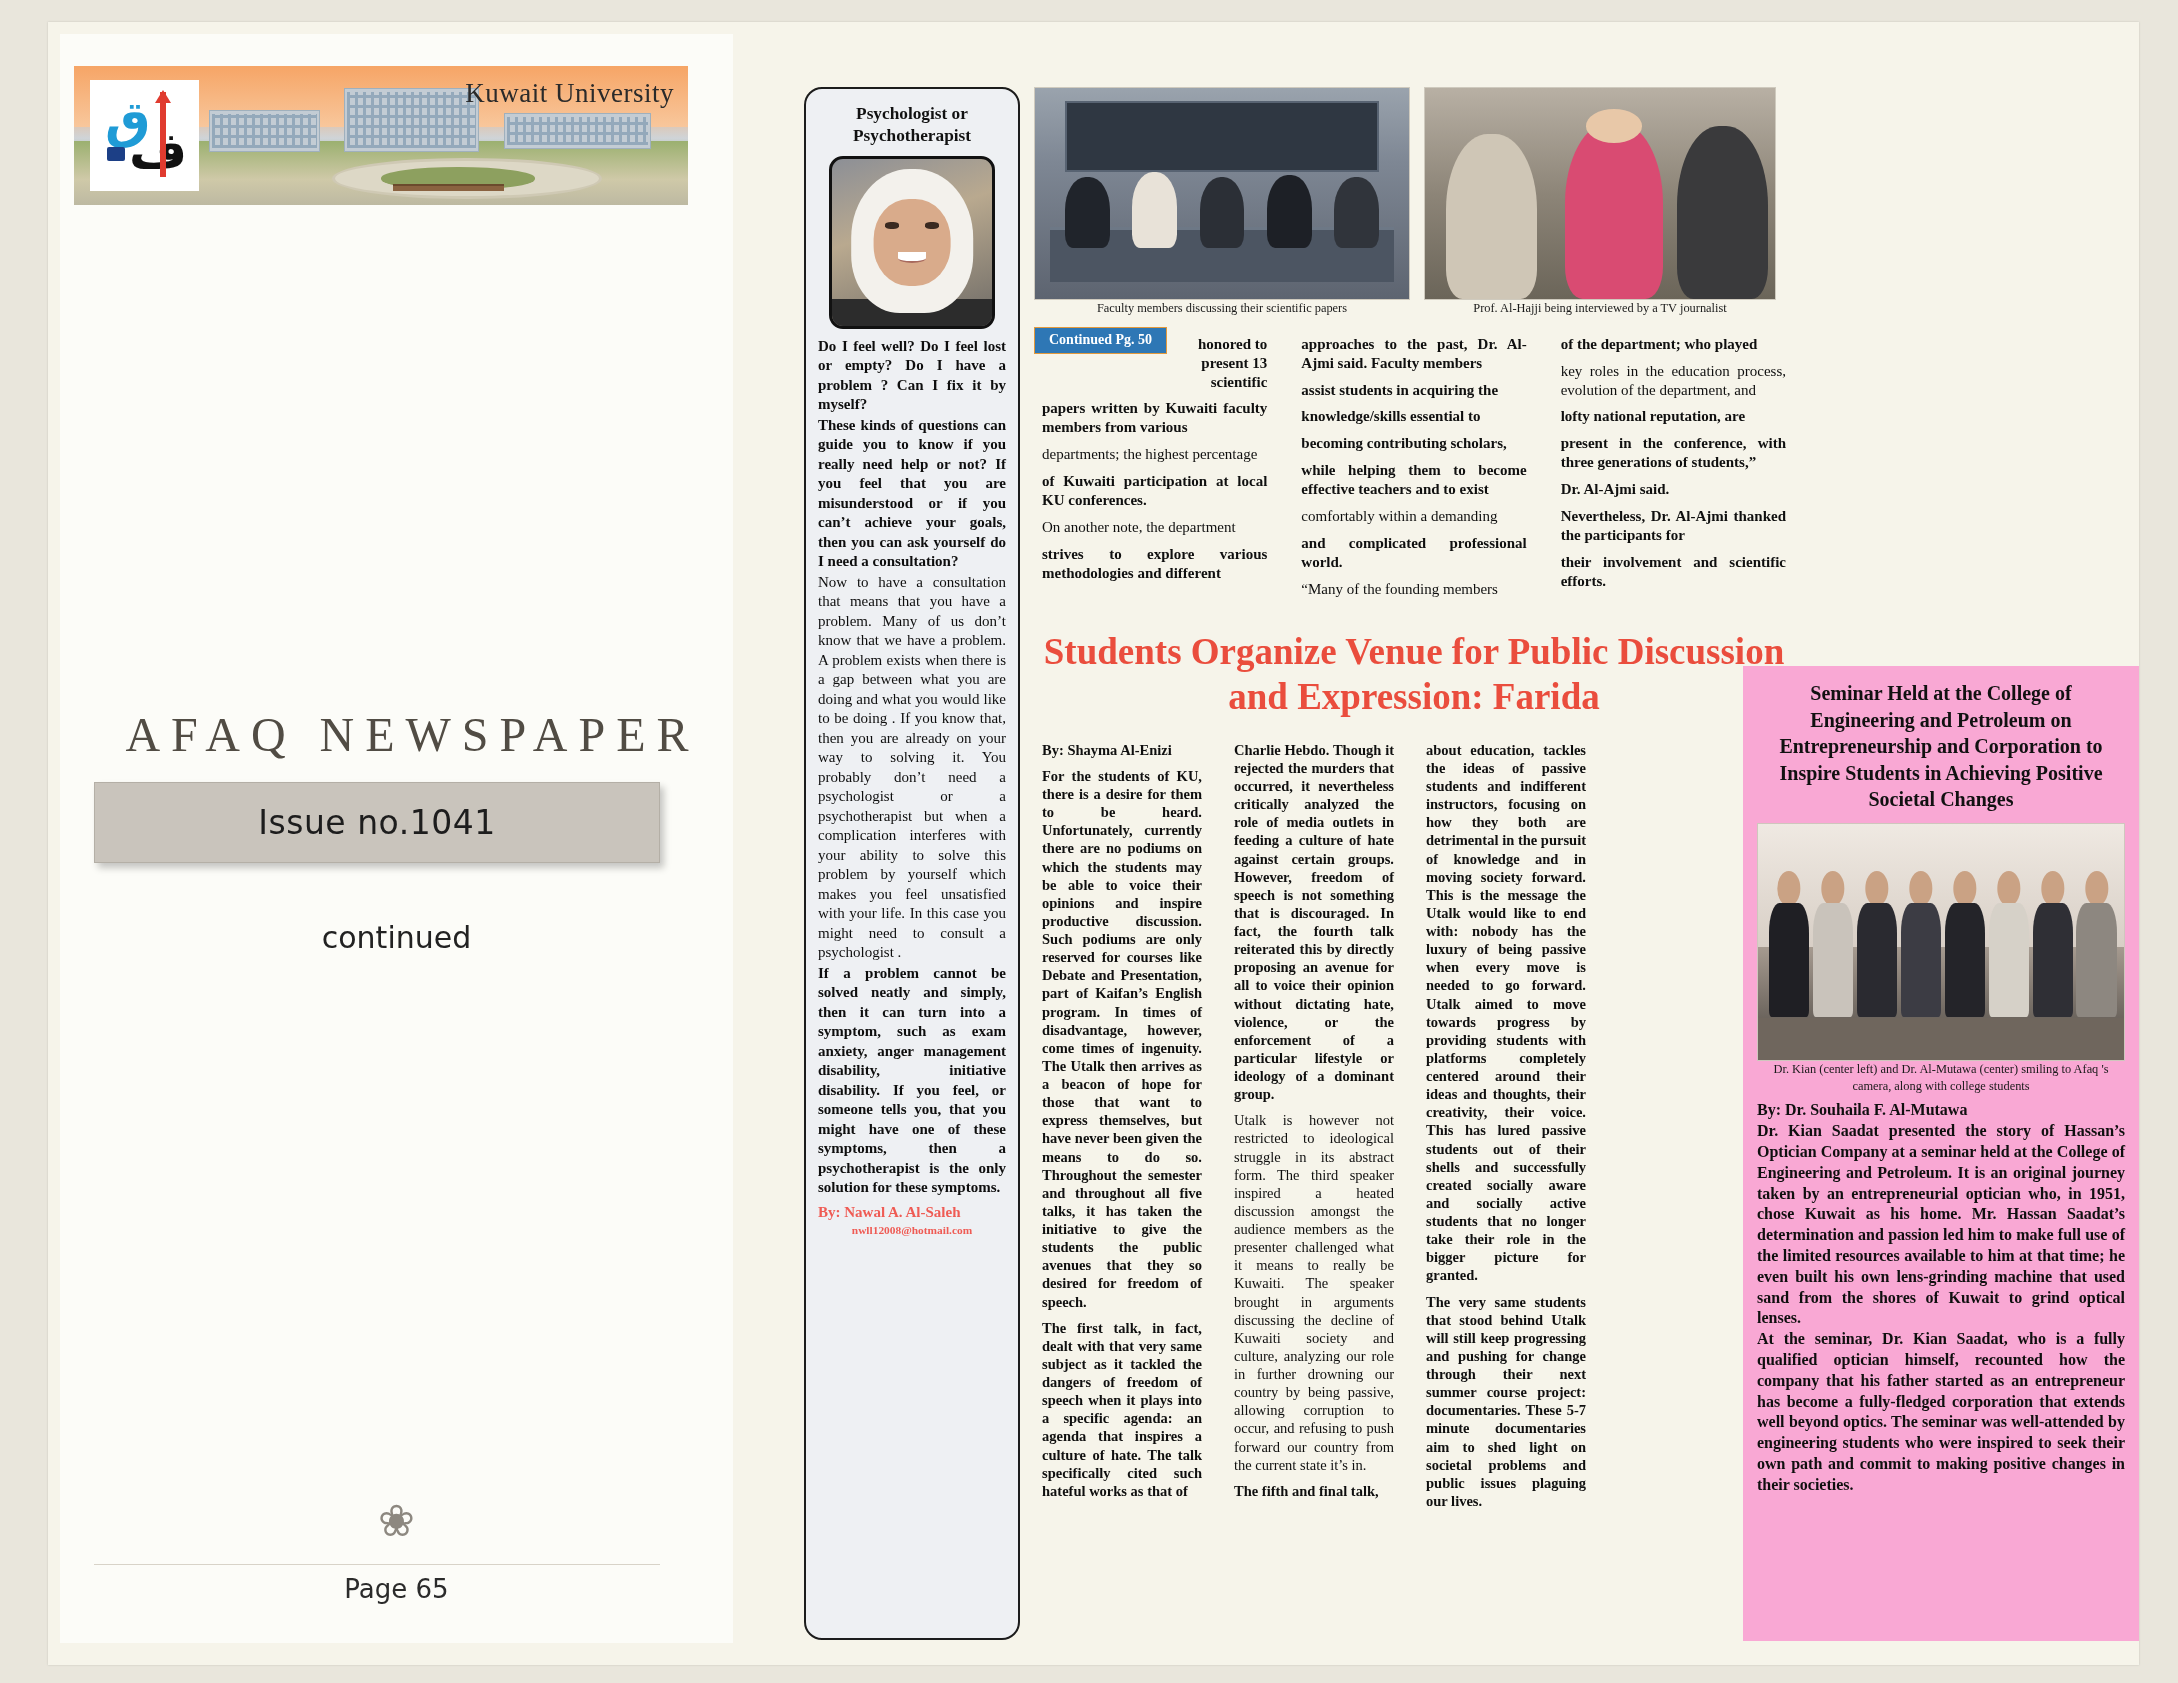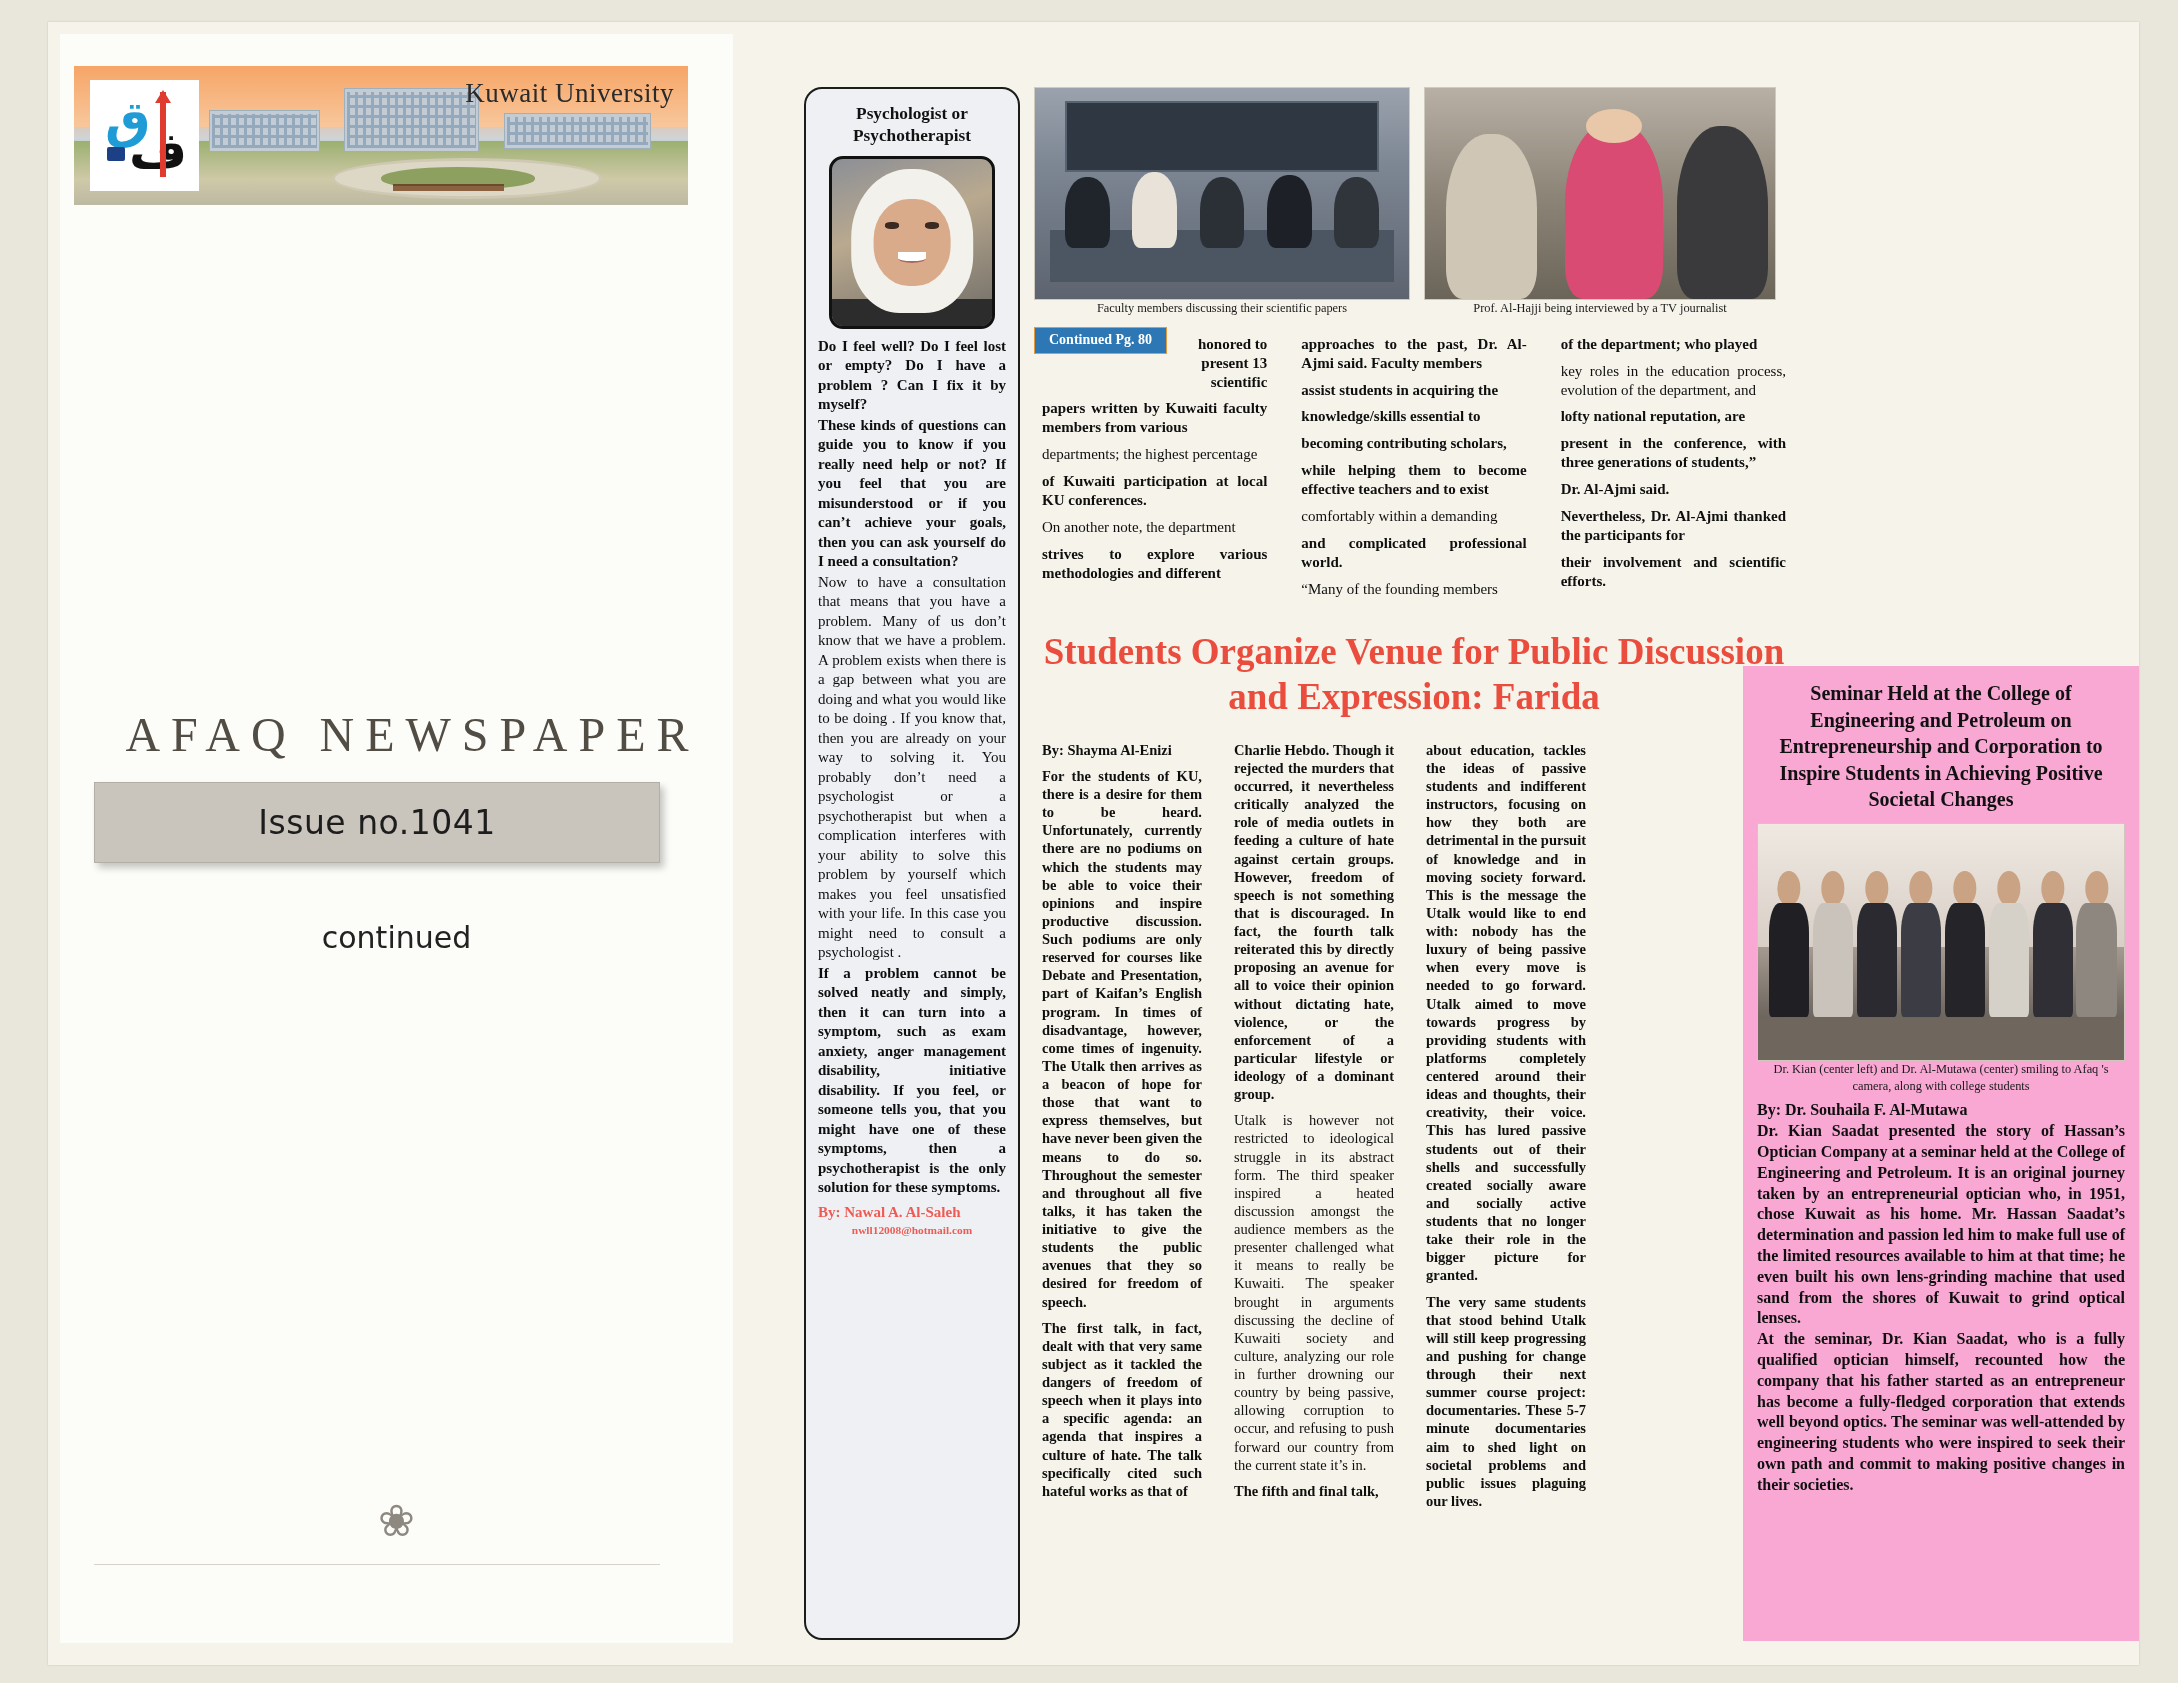--- a/index.html
+++ b/index.html
@@ -309,20 +309,21 @@
     <div class="paper-title">AFAQ NEWSPAPER</div>
 
     <div class="issue-box">
       <span>Issue no.1041</span>
     </div>
 
     <div class="continued-word">continued</div>
 
     <div class="flourish">❀</div>
     <div class="foot-rule"></div>
+    <div class="page-num">Page 65</div>
   </div>
 
   <div class="psych">
     <h3>Psychologist or Psychotherapist</h3>
     <div class="psych-photo">
       <span class="shoulder"></span>
       <span class="hijab"></span>
       <span class="face"></span>
       <span class="eye l"></span>
       <span class="eye r"></span>
@@ -359,21 +360,21 @@
           <span style="position:absolute;left:46%;top:10%;width:16%;height:16%;border-radius:50%;background:#e8c8a8;"></span>
         </div>
         <div class="cap" style="width:352px;">Prof. Al-Hajji being interviewed by a TV journalist</div>
       </div>
     </div>
 
     <div style="display:flex; gap:18px; margin-top:6px;">
 
       <div class="cols3" style="width:760px;">
         <div class="col" style="width:242px;">
-          <span class="jumpbar">Continued Pg. 80</span>
+          <span class="jumpbar">Continued Pg. 50</span>
           <p class="r">honored to present 13 scientific</p>
           <p class="b">papers written by Kuwaiti faculty members from various</p>
           <p>departments; the highest percentage</p>
           <p class="b">of Kuwaiti participation at local KU conferences.</p>
           <p>On another note, the department</p>
           <p class="b">strives to explore various methodologies and different</p>
         </div>
         <div class="col" style="width:242px;">
           <p class="b">approaches to the past, Dr. Al-Ajmi said. Faculty members</p>
           <p class="b">assist students in acquiring the</p>

